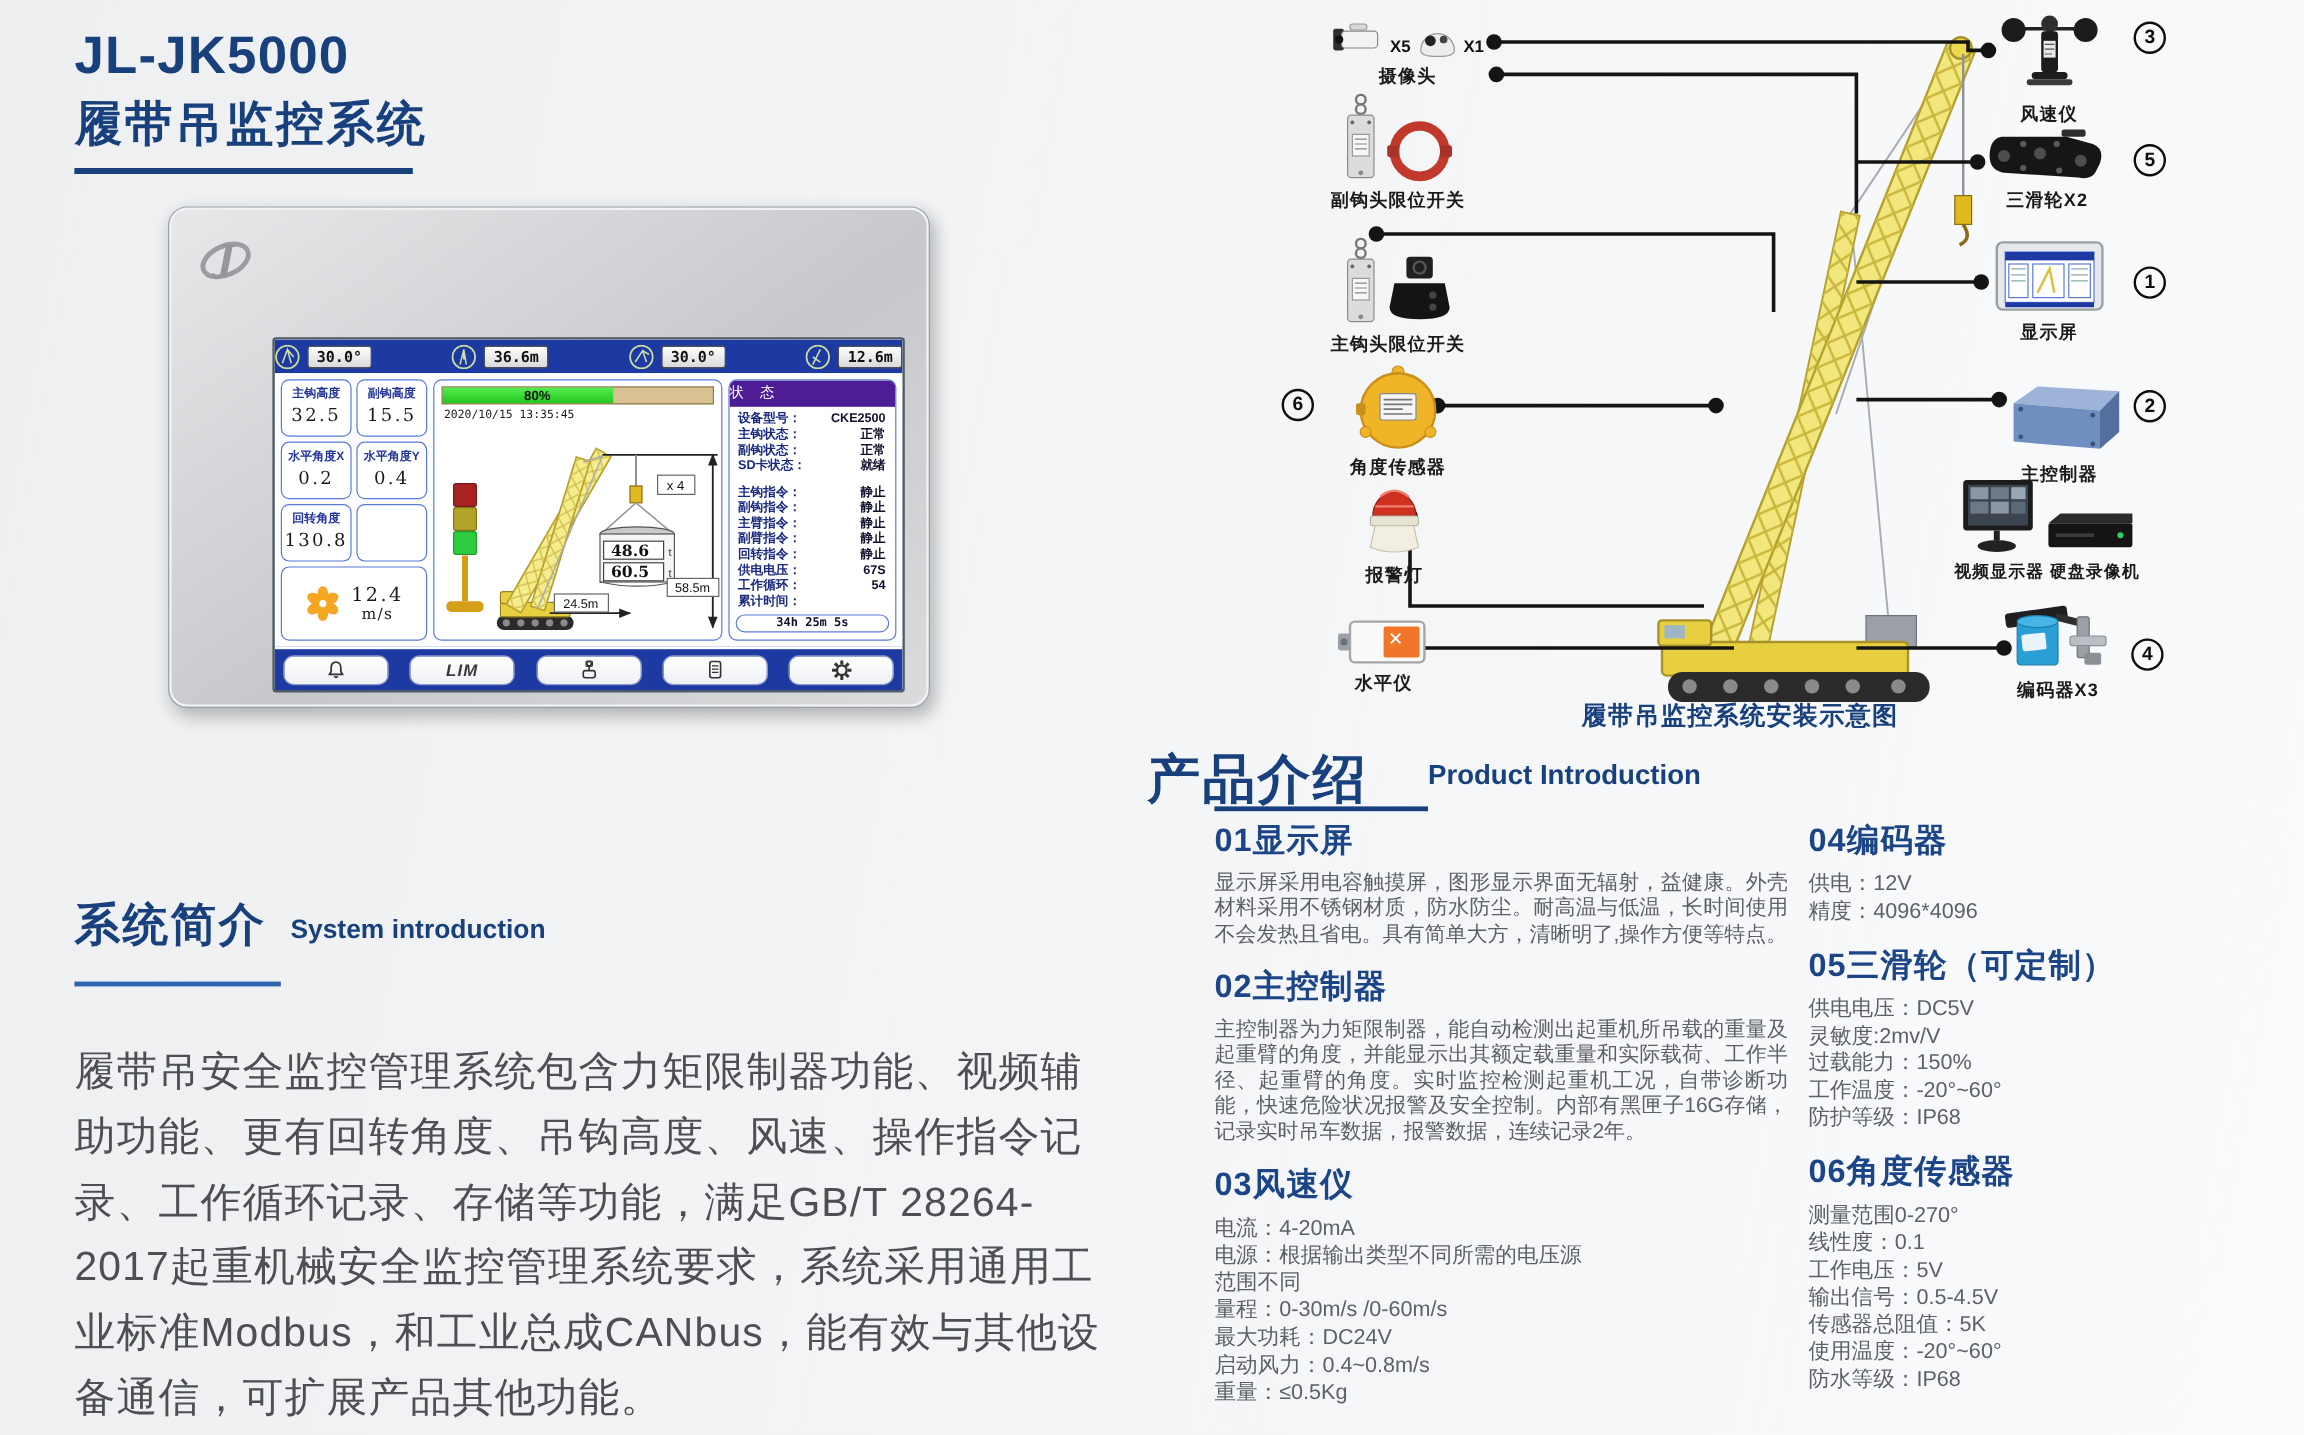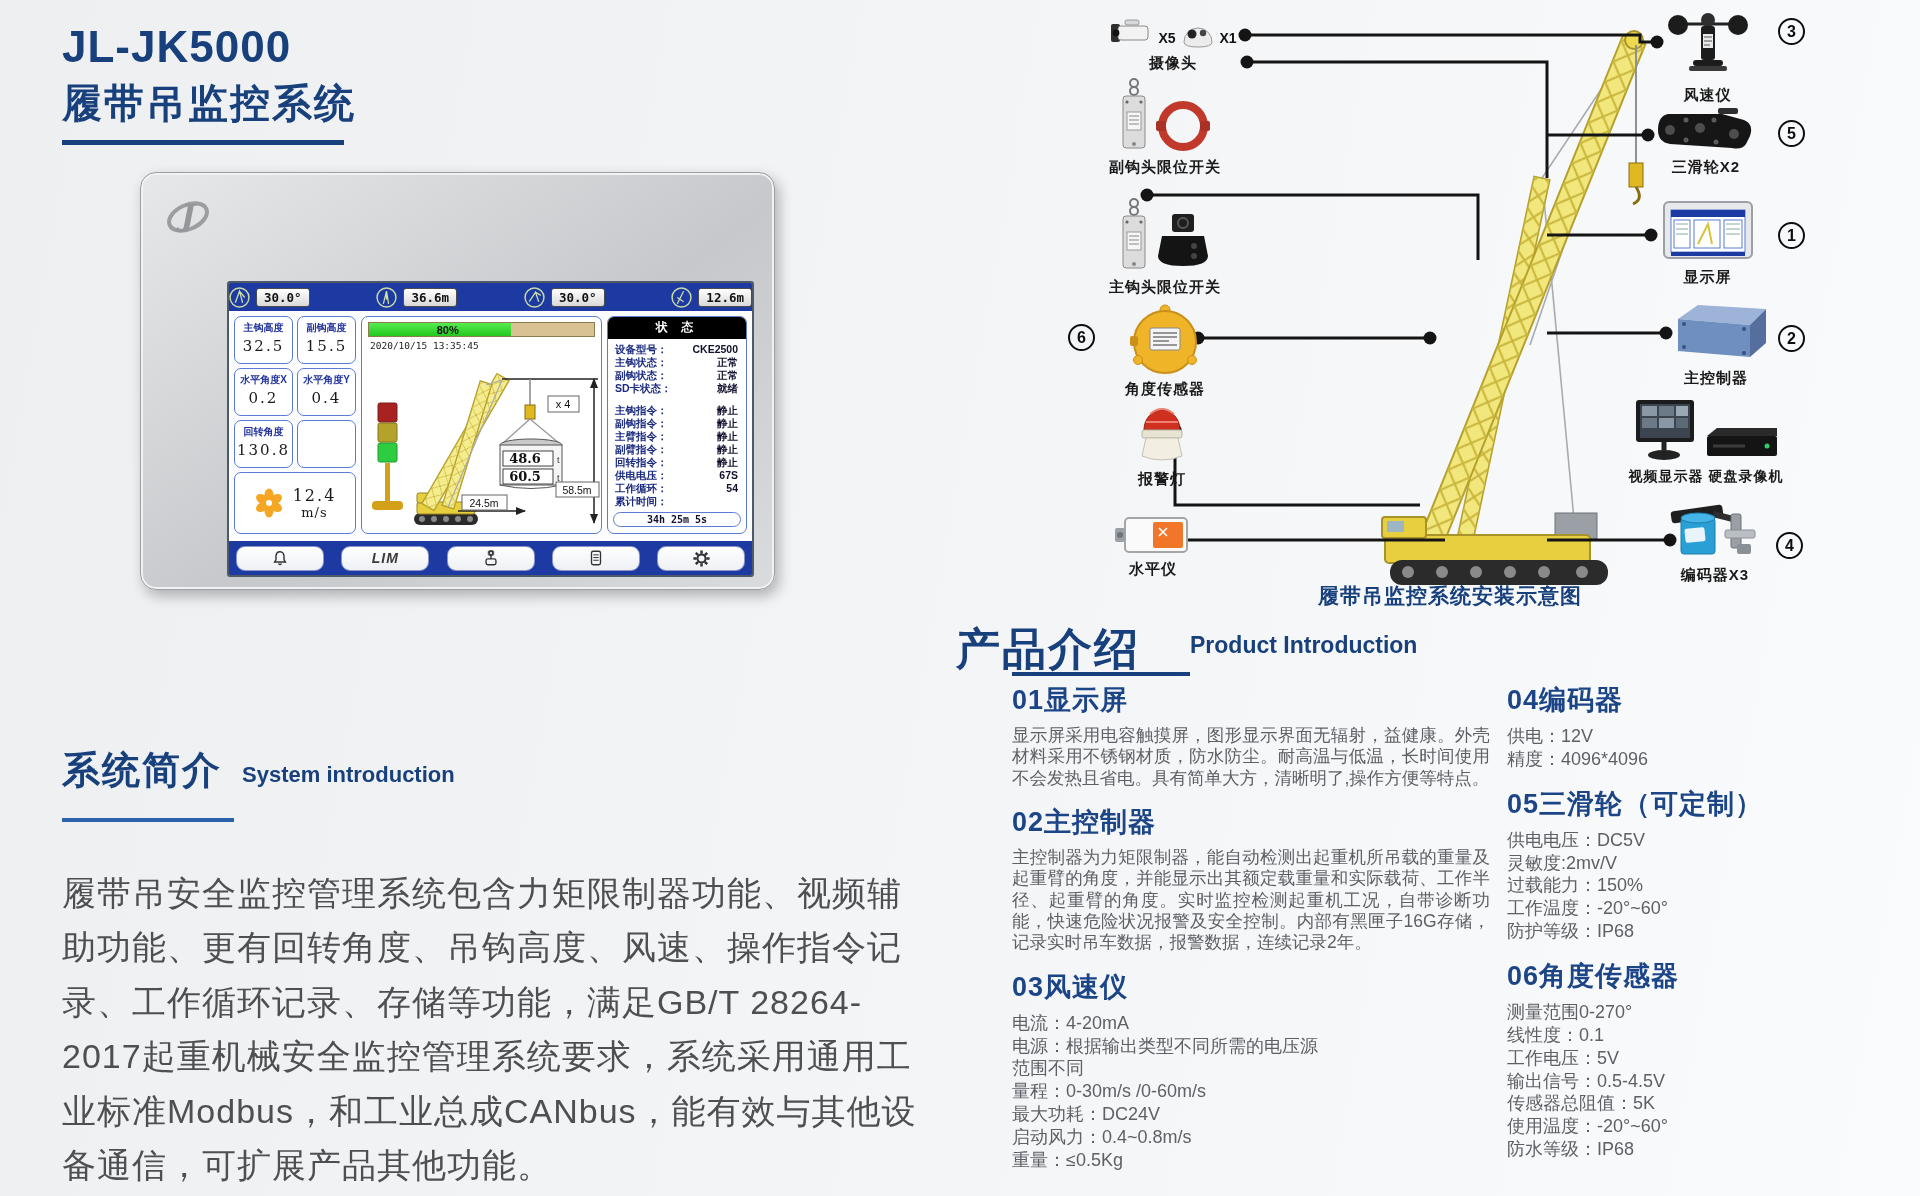--- a/index.html
+++ b/index.html
@@ -37,21 +37,21 @@
   .wind-text { text-align:center; font-family:"DejaVu Serif",serif; color:#1a1a1a; }
   .wind-value { font-size:16px; letter-spacing:2px; }
   .wind-unit  { font-size:13px; letter-spacing:1px; }
   .cp { flex:1; border:1.5px solid #5b7bd5; border-radius:7px; background:#fff; position:relative; padding:5px 6px; overflow:hidden; }
   .progress { position:relative; height:15px; background:#d8c293; border:1px solid #8d7c4e; }
   .progress-fill { position:absolute; left:0; top:0; bottom:0; width:63%; background:linear-gradient(#55ec50,#23c81e); }
   .progress-label { position:absolute; left:0; right:30%; top:0; text-align:center; font-size:11px; font-weight:700; color:#111; line-height:15px; }
   .scr-date { font-size:9.5px; color:#222; margin:3px 0 0 2px; font-family:"DejaVu Sans Mono",monospace; }
   .cp-svg { position:absolute; left:0; right:0; bottom:0; height:172px; }
   .sp { width:140px; border:1.5px solid #5b7bd5; border-radius:7px; background:#fff; display:flex; flex-direction:column; overflow:hidden; }
-  .sp-header { background:#000000; color:#fff; font-size:12px; font-weight:700; letter-spacing:5px; text-align:center; padding:2px 0 3px; }
+  .sp-header { background:#4c1d95; color:#fff; font-size:12px; font-weight:400; letter-spacing:5px; padding:2px 0 3px; }
   .sp-rows { margin-top:4px; }
   .sp-rows2 { margin-top:9px; }
   .sp-row { display:flex; justify-content:space-between; padding:0 8px 0 7px; font-size:10.5px; line-height:13px; }
   .sp-row .lbl { color:#1a2a7e; font-weight:700; }
   .sp-row .val { color:#10102e; font-weight:700; }
   .sp-total { margin:4px 5px 4px; border:1px solid #5b7bd5; border-radius:8px; text-align:center;
               font-size:10px; font-weight:700; color:#10102e; padding:1px 0; font-family:"DejaVu Sans Mono",monospace; }
   .scr-toolbar { flex:0 0 auto; height:36px; background:#1d3aa3; border-top:2px solid #fff;
                  display:flex; align-items:center; justify-content:space-between; padding:0 7px; gap:7px; }
   .tb-btn { width:88px; height:25px; background:linear-gradient(#ffffff,#eef0f4); border:1px solid #8a97c9;
@@ -564,21 +564,21 @@
         <rect x="32" y="20" width="26" height="28" fill="none" stroke="#5b7bd5"></rect>
         <path d="M36 44 L46 24 L50 44" stroke="#d9c23a" stroke-width="2" fill="none"></path>
         <rect x="62" y="20" width="18" height="28" fill="none" stroke="#5b7bd5"></rect>
         <path d="M14 24 H26 M14 29 H26 M14 34 H26 M64 24 H78 M64 29 H78 M64 34 H78" stroke="#8aa" stroke-width="1"></path>
         <rect x="9" y="52" width="74" height="4" fill="#1d3aa3"></rect>
       </svg>
     </div>
     <div class="dev-label">显示屏</div>
   </div>
 
-  <div class="dev" style="left:1660px;top:303px;width:112px;">
+  <div class="dev" style="left:1660px;top:320px;width:112px;">
     <div class="dev-icons">
       <svg width="104" height="62" viewBox="0 0 104 62">
         <polygon points="14,16 34,2 102,6 86,22" fill="#9db3d8"></polygon>
         <polygon points="14,16 86,22 86,54 14,48" fill="#6f8fc0"></polygon>
         <polygon points="86,22 102,6 102,40 86,54" fill="#546f9e"></polygon>
         <circle cx="20" cy="21" r="2" fill="#39517c"></circle>
           <circle cx="80" cy="26" r="2" fill="#39517c"></circle>
         <circle cx="20" cy="44" r="2" fill="#39517c"></circle>
           <circle cx="80" cy="50" r="2" fill="#39517c"></circle>
       </svg>

